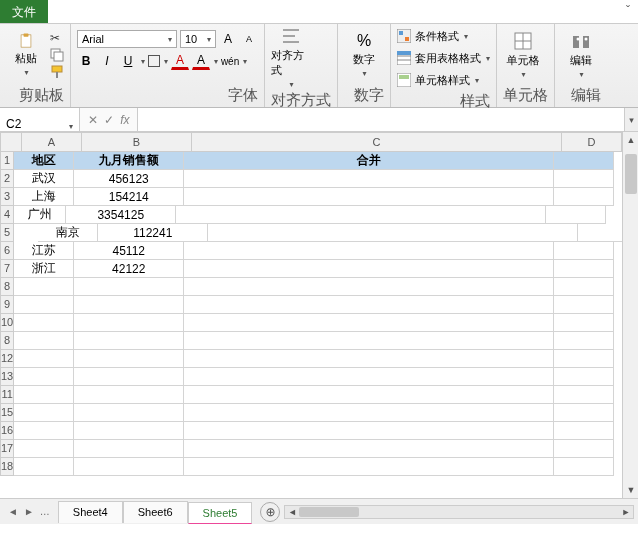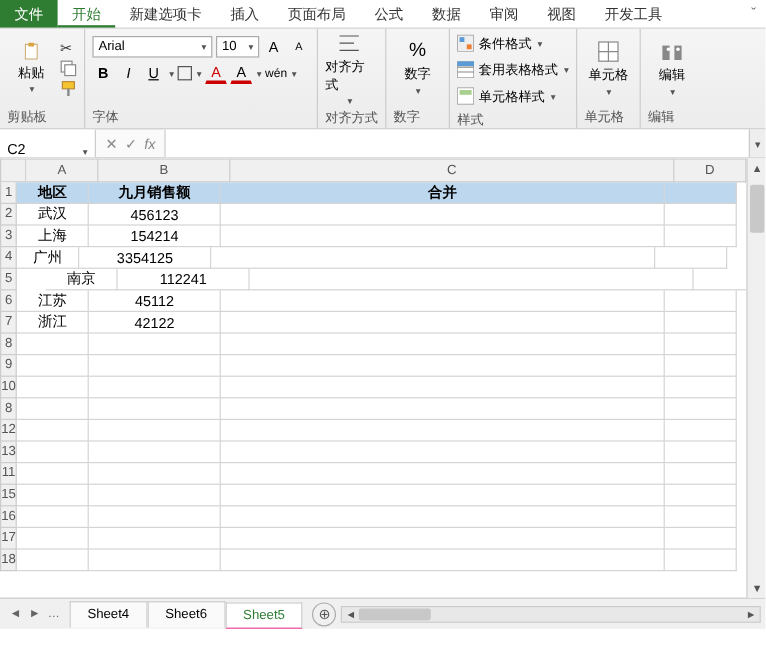--- a/index.html
+++ b/index.html
@@ -7,21 +7,21 @@
 
 .menubar { display: flex; background: #fff; height: 24px; border-bottom: 1px solid #ccc; }
 .menubar .tab { padding: 4px 12px; color: #333; cursor: pointer; }
 .menubar .tab.file { background: #2e7d32; color: #fff; }
 .menubar .tab.active { color: #2e7d32; border-bottom: 2px solid #2e7d32; }
 .menubar .collapse { margin-left: auto; padding: 4px 8px; color: #666; }
 
 .ribbon { display: flex; background: linear-gradient(#f5f5f5,#ececec); height: 84px; border-bottom: 1px solid #bbb; }
 .rgroup { display: flex; flex-direction: column; border-right: 1px solid #ccc; padding: 2px 6px 0; }
 .rgroup .body { flex: 1; display: flex; gap: 4px; }
-.rgroup .label { text-align: left; font-size: 11px; color: #555; padding: 2px 0; }
+.rgroup .label { text-align: right; font-size: 15px; color: #555; padding: 2px 0; }
 .bigbtn { display: flex; flex-direction: column; align-items: center; justify-content: center; width: 40px; gap: 2px; font-size: 11px; cursor: pointer; }
 .minicol { display: flex; flex-direction: column; gap: 3px; justify-content: center; }
 .minirow { display: flex; gap: 3px; align-items: center; }
 .icon { width: 16px; height: 16px; display: inline-flex; align-items: center; justify-content: center; }
 .dd { font-size: 8px; color: #555; margin-left: 1px; }
 .sel { border: 1px solid #aaa; background: #fff; height: 18px; font-size: 11px; padding: 0 4px; display: flex; align-items: center; }
 .fmtbtn { width: 18px; height: 18px; border: 1px solid transparent; display: inline-flex; align-items: center; justify-content: center; font-size: 12px; cursor: pointer; }
 .menuitem { display: flex; align-items: center; gap: 4px; font-size: 11px; height: 20px; cursor: pointer; }
 
 .namebox-row { display: flex; height: 24px; border-bottom: 1px solid #ccc; align-items: stretch; background: #fafafa; }
@@ -52,31 +52,20 @@
 .addsheet { width: 20px; height: 20px; border: 1px solid #aaa; border-radius: 50%; display: flex; align-items: center; justify-content: center; margin-left: 8px; font-size: 12px; color: #555; cursor: pointer; }
 .hscroll { flex: 1; margin: 0 4px; height: 14px; background: #e8e8e8; position: relative; border: 1px solid #ccc; }
 .hthumb { position: absolute; left: 14px; top: 1px; width: 60px; height: 10px; background: #c8c8c8; border-radius: 2px; }
 .harrow { position: absolute; top: 0; width: 14px; height: 12px; display: flex; align-items: center; justify-content: center; font-size: 9px; color: #555; }
 </style>
 </head>
 <body>
 
 <div class="menubar">
   <div class="tab file">文件</div>
-  <div id="menu-tabs" style="display: flex;">
-      <div class="tab active">开始</div>
-      <div class="tab">新建选项卡</div>
-      <div class="tab">插入</div>
-      <div class="tab">页面布局</div>
-      <div class="tab">公式</div>
-      <div class="tab">数据</div>
-      <div class="tab">审阅</div>
-      <div class="tab">视图</div>
-      <div class="tab">开发工具</div>
-    </div>
   <div class="collapse">ˇ</div>
 </div>
 
 <div class="ribbon">
   <div class="rgroup">
     <div class="body">
       <div class="bigbtn">
         <svg class="icon" width="22" height="26" viewBox="0 0 22 26">
             <rect x="3" y="3" width="16" height="20" fill="#fff" stroke="#b88c3a"></rect>
             <rect x="7" y="1" width="8" height="5" rx="1" fill="#d9a441"></rect>

